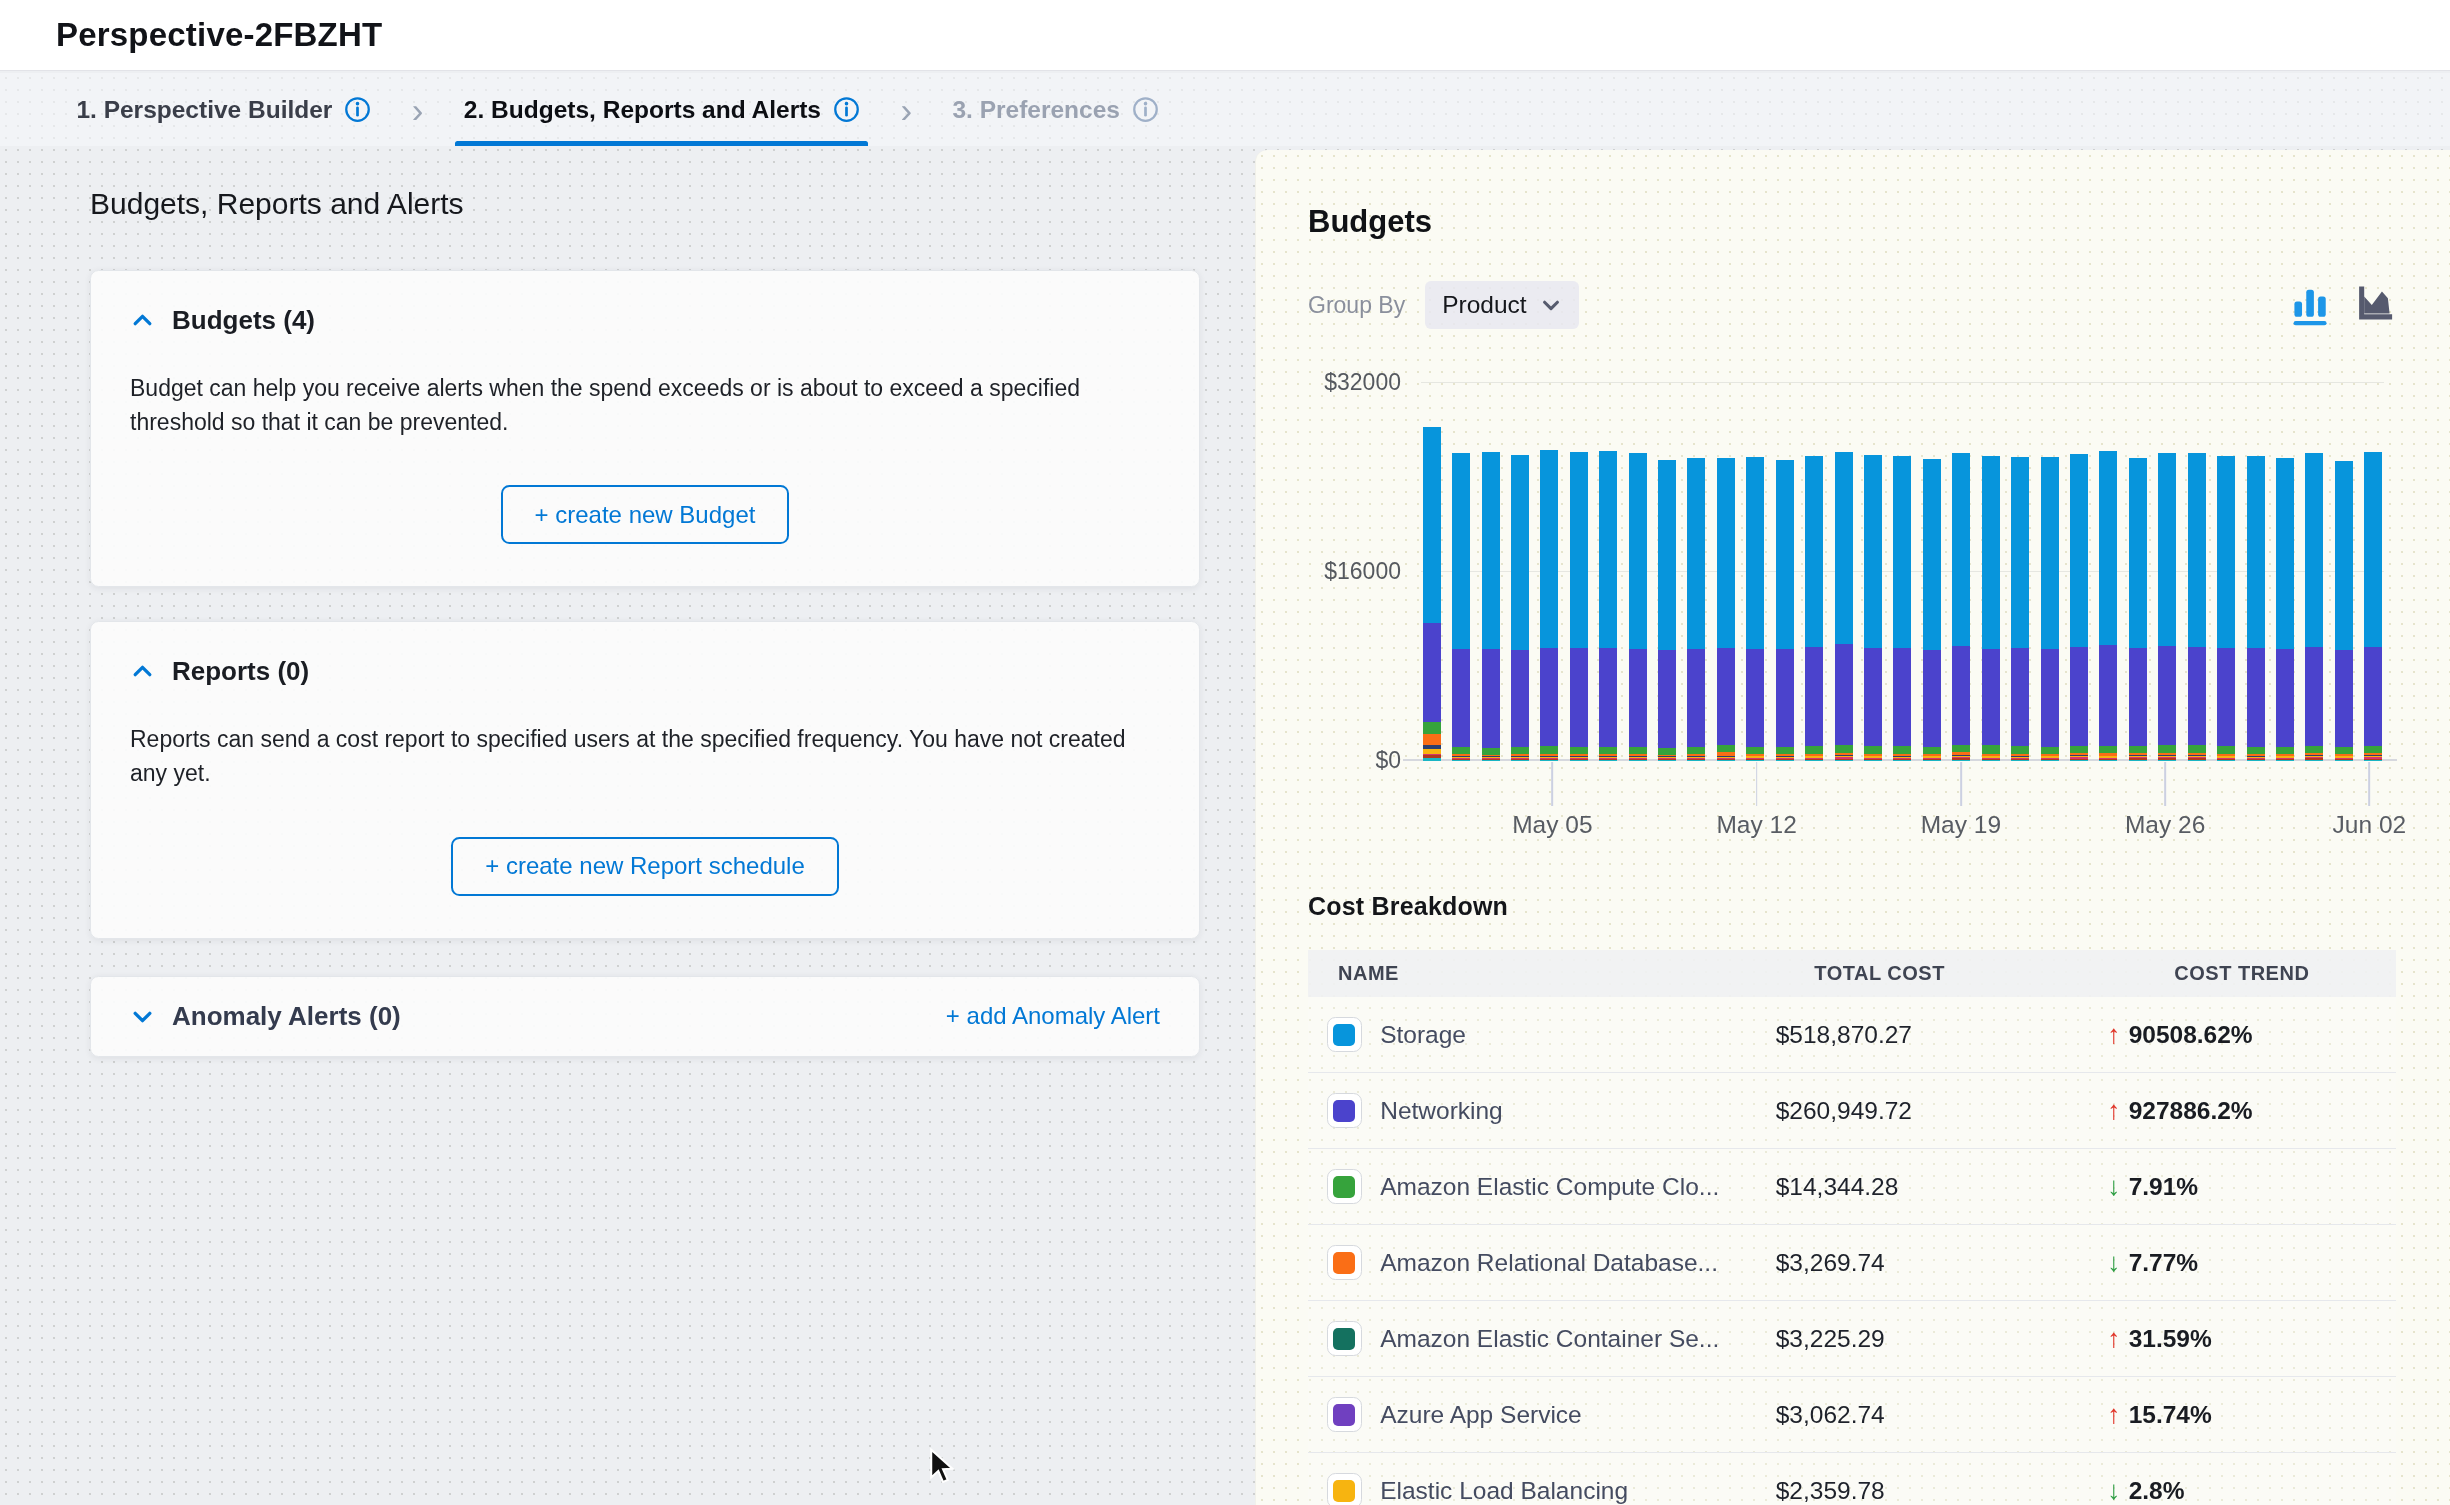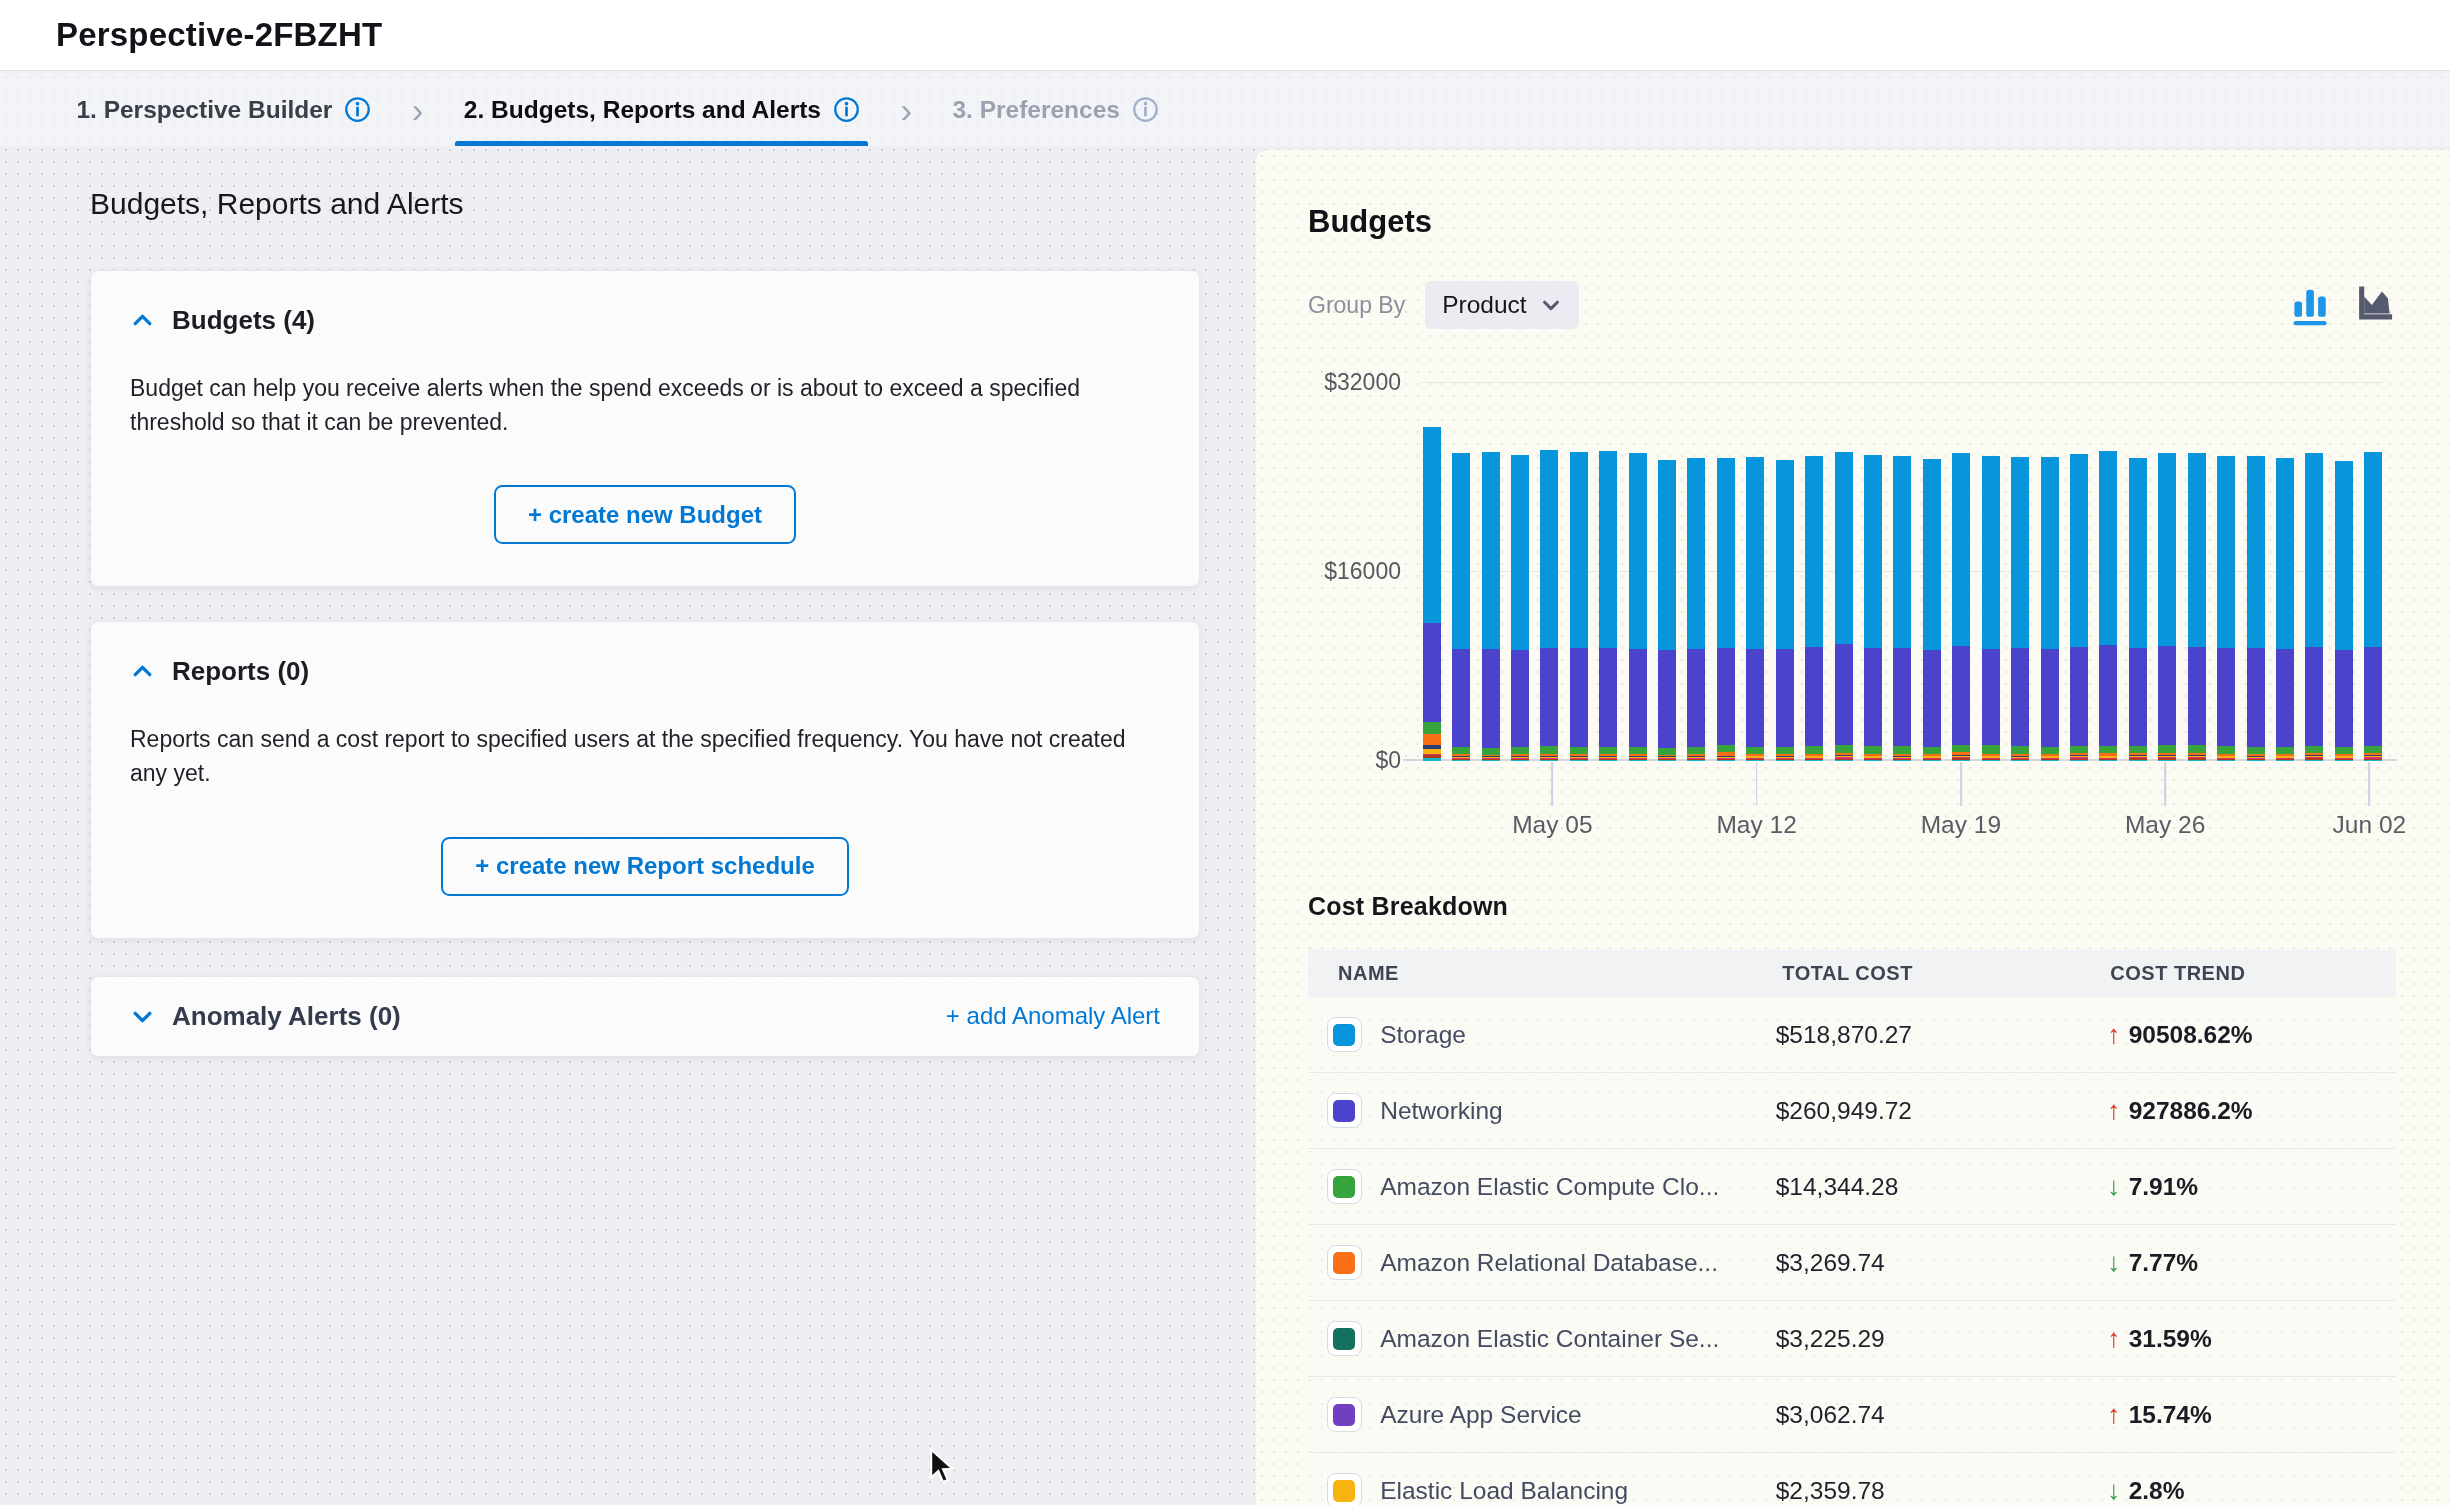--- a/index.html
+++ b/index.html
@@ -49,21 +49,21 @@
     box-shadow:0 1.7px 6.8px rgba(40,45,60,.07);
     width:1110px; padding:34px 39px;
   }
   .card-head { display:flex; align-items:center; gap:17px; }
   .card-head .caret { width:25px; height:25px; color:#0278d5; flex:0 0 auto; }
   .card-title { font-size:26px; font-weight:bold; color:#1a1d23; }
   .card-desc { margin-top:35px; font-size:23px; line-height:1.48; color:#1e2127; max-width:1043px; }
   .outline-btn {
     display:block; margin:46px auto 8.4px; padding:13.5px 32px;
     background:transparent; border:2.1px solid #0278d5; border-radius:8.4px;
-    color:#0278d5; font-size:24px; font-family:inherit; cursor:pointer; font-weight:700;
+    color:#0278d5; font-size:24px; font-family:inherit; cursor:pointer; font-weight:400;
   }
   .card.budgets { margin-top:49px; }
   .card.reports { margin-top:34px; }
   .card.anomaly { margin-top:37px; padding:0 39px; height:81px; display:flex; align-items:center; justify-content:space-between; }
   .card.anomaly .card-title { color:#343b4e; }
   .link-btn { color:#0278d5; font-size:24px; font-weight:500; cursor:pointer; background:none; border:none; font-family:inherit; }
 
   
   .right-panel {
     position:absolute; left:1255px; top:5px; width:1195px; height:1355px;
@@ -99,21 +99,21 @@
   .xticks { position:absolute; left:113px; width:963px; top:407px; height:101px; }
   .xtick-line { position:absolute; top:1.7px; width:1.7px; height:44px; background:#ccd0e2; transform:translateX(-50%); }
   .xtick-lab { position:absolute; top:51px; transform:translateX(-50%); font-size:24.5px; color:#585c63; white-space:nowrap; }
 
   
   .cb-title { margin-top:25px; font-size:25px; font-weight:bold; color:#14161a; letter-spacing:0.2px; }
   .cb-table { margin-top:29px; width:1088px; }
   .cb-head {
     display:grid; grid-template-columns:42% 31% 27%; align-items:center;
     background:rgba(240,241,243,.9); height:47px; padding-left:30px;
-    font-size:20px; font-weight:bold; letter-spacing:0.5px; color:#3f4452;
+    font-size:20px; font-weight:bold; letter-spacing:0.5px; color:#3f4452;gap:32px;
   }
   .cb-row {
     display:grid; grid-template-columns:42% 31% 27%; align-items:center;
     height:76px; padding-left:18.6px; border-bottom:1.7px solid #e6e8ec;
     background:rgba(252,252,250,.25);
   }
   .cb-name { display:flex; align-items:center; gap:18.6px; font-size:24.5px; color:#444b60; }
   .swatch-chip { width:35px; height:35px; border:1.7px solid #d6d9de; border-radius:8.4px; background:#fff;
                  display:flex; align-items:center; justify-content:center; flex:0 0 auto; }
   .swatch { width:22px; height:22px; border-radius:5px; }

